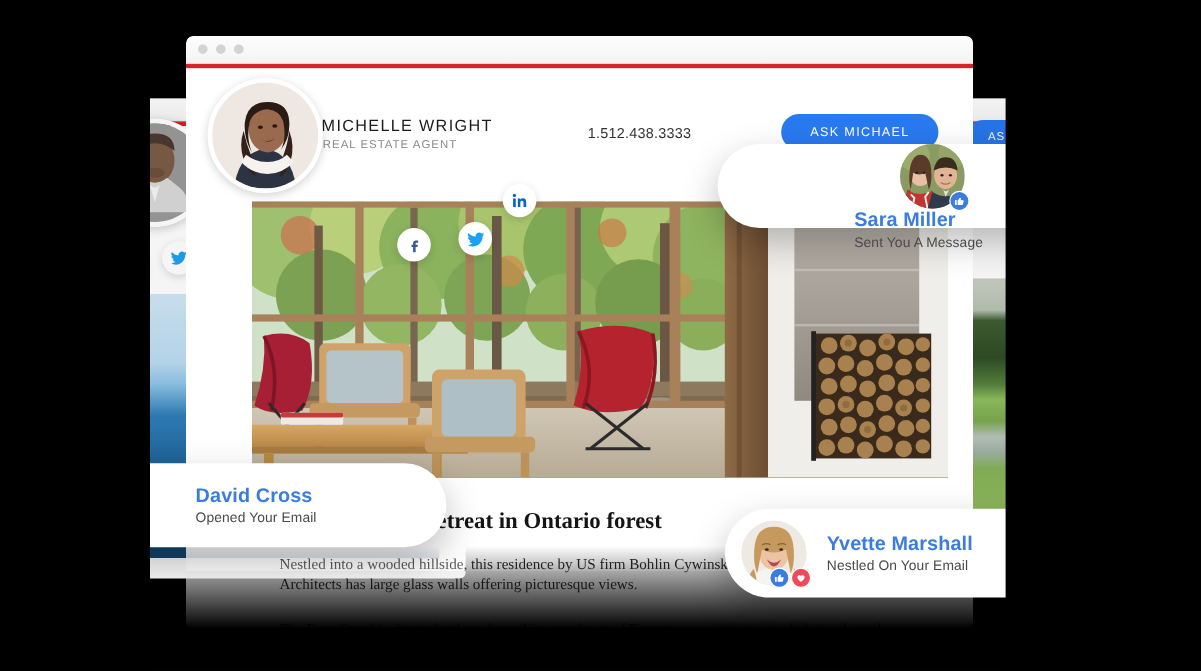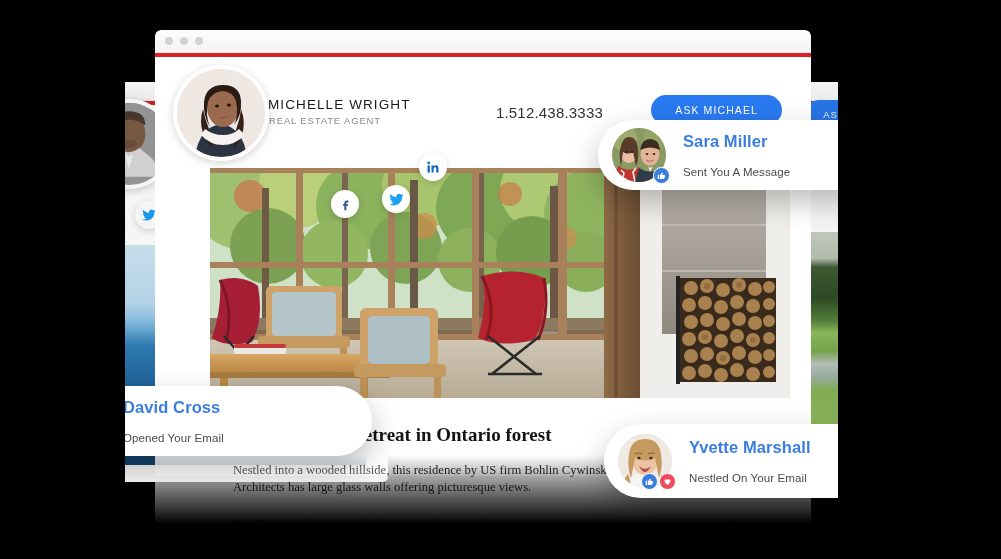--- a/index.html
+++ b/index.html
@@ -159,22 +159,22 @@
     font-size: 13.5px; font-weight: normal;
     letter-spacing: 1.1px; color: #1b1b1b;
   }
   #card-main .agent-role {
     position: absolute;
     left: 114px; top: 58px;
     font-size: 9.5px; letter-spacing: .85px; color: #8a8a8a;
   }
   #card-main .phone {
     position: absolute;
-    right: 208px; top: 47px;
-    font-size: 15px; color: #333; letter-spacing: .2px;
+    right: 235px; top: 47px;
+    font-size: 12px; color: #333; letter-spacing: .2px;
     white-space: nowrap;
   }
   #card-main .ask-btn {
     position: absolute;
     right: 29px; top: 38px;
     background: #2979f0;
     color: #fff;
     border: none;
     font-family: "Liberation Sans", sans-serif;
     font-size: 10.5px;
@@ -270,41 +270,41 @@
   .notif .n-name {
     font-size: 16.5px;
     font-weight: bold;
     color: #3b7ddd;
     letter-spacing: .1px;
     line-height: 1.15;
   }
   .notif .n-sub {
     font-size: 11.5px;
     color: #4a4a4a;
-    margin-top: 15px;
+    margin-top: 4px;
     letter-spacing: .1px;
   }
   .badges {
     position: absolute;
     right: -4px; bottom: -2px;
     display: flex;
     gap: 1px;
   }
   .badge {
     width: 17px; height: 17px;
     border-radius: 50%;
     border: 1.6px solid #fff;
     display: flex; align-items: center; justify-content: center;
     box-sizing: border-box;
   }
   .badge.like { background: #3b7ddd; }
   .badge.love { background: #ef4a5b; }
 
-  #notif-sara   { left: 598px; top: 120px;  width: 344px; height: 70px; }
-  #notif-david  { left: 38px;  top: 386px;  width: 334px; height: 70px; }
+  #notif-sara   { left: 598px; top: 120px;  width: 344px; height: 70px; flex-direction: column; }
+  #notif-david  { left: 38px;  top: 386px;  width: 334px; height: 70px; gap: 40px; }
   #notif-yvette { left: 604px; top: 424px;  width: 340px; height: 74px; }
 
   
   .blackout { position: absolute; background: #000; z-index: 60; }
 </style>
 </head>
 <body>
 
 <div class="stage">
 

